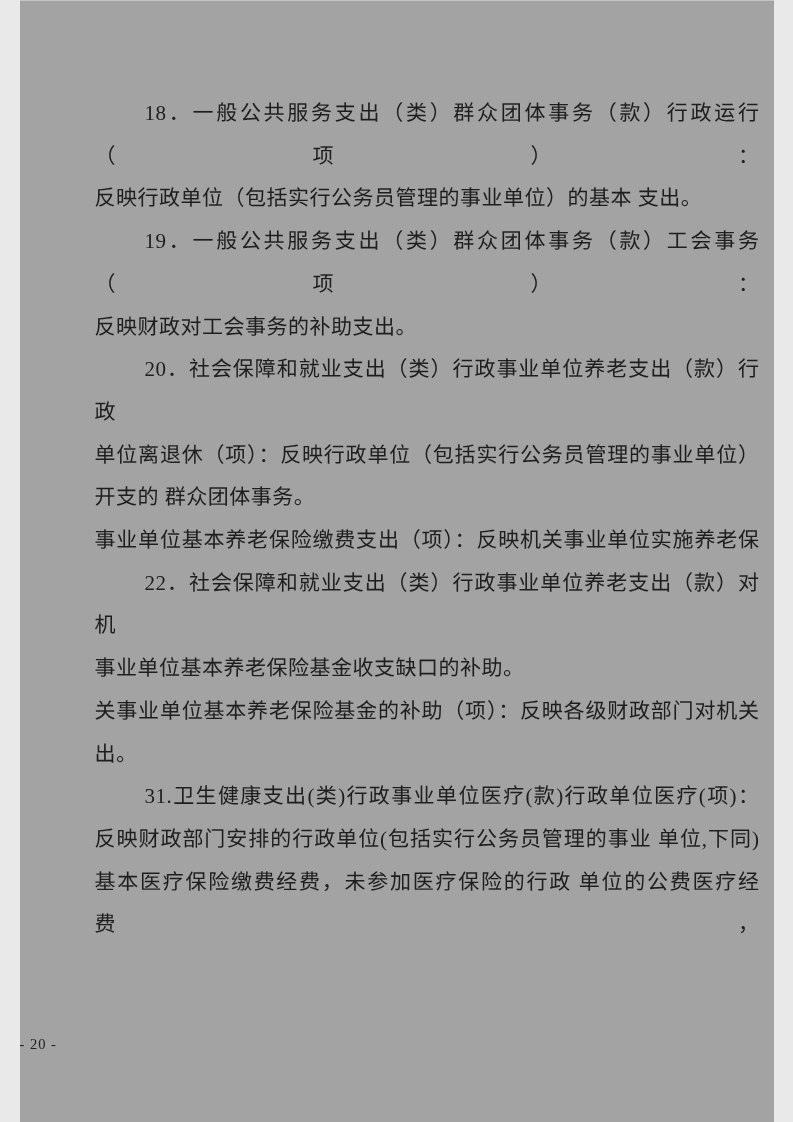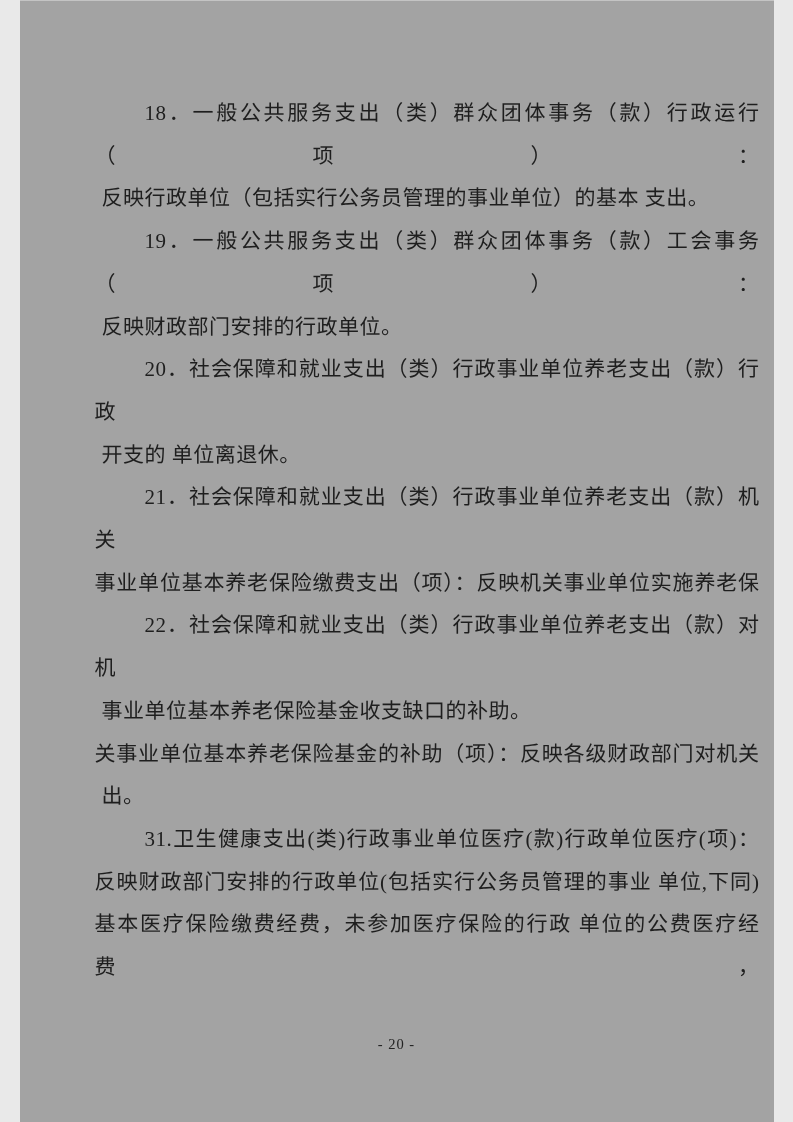--- a/index.html
+++ b/index.html
@@ -28,53 +28,53 @@
     line-height: 42.7px;
     letter-spacing: 0.5px;
   }
   .paragraph { margin: 0; }
   .line {
     text-align: justify;
     text-align-last: justify;
     text-justify: inter-character;
   }
   .line.first { text-indent: 50px; }
-  .line.end { text-align-last: left; margin-left: 7px; }
+  .line.end { text-align-last: left; }
   .footer {
     position: absolute;
     top: 1036px;
     left: 0;
     width: 100%;
-    text-align: center;
+    text-align: left;
     font-size: 14.5px;
     letter-spacing: 1px;
     color: #222222;
   }
 </style>
 </head>
 <body>
 
 <div class="page">
   <div class="top-edge"></div>
 
   <div class="text-body">
       <div class="paragraph">
         <div class="line first">18．一般公共服务支出（类）群众团体事务（款）行政运行（项）：</div>
         <div class="line end">反映行政单位（包括实行公务员管理的事业单位）的基本 支出。</div>
       </div>
       <div class="paragraph">
         <div class="line first">19．一般公共服务支出（类）群众团体事务（款）工会事务（项）：</div>
-        <div class="line end">反映财政部门安排的行政单位。</div>
+        <div class="line end">反映财政对工会事务的补助支出。</div>
       </div>
       <div class="paragraph">
         <div class="line first">20．社会保障和就业支出（类）行政事业单位养老支出（款）行政</div>
-        <div class="line end">开支的 单位离退休。</div>
+        <div class="line">单位离退休（项）：反映行政单位（包括实行公务员管理的事业单位）</div>
+        <div class="line end">开支的 群众团体事务。</div>
       </div>
       <div class="paragraph">
-        <div class="line first">21．社会保障和就业支出（类）行政事业单位养老支出（款）机关</div>
         <div class="line">事业单位基本养老保险缴费支出（项）：反映机关事业单位实施养老保</div>
       </div>
       <div class="paragraph">
         <div class="line first">22．社会保障和就业支出（类）行政事业单位养老支出（款）对机</div>
         <div class="line end">事业单位基本养老保险基金收支缺口的补助。</div>
         <div class="line">关事业单位基本养老保险基金的补助（项）：反映各级财政部门对机关</div>
       </div>
       <div class="paragraph">
         <div class="line end">出。</div>
       </div>

